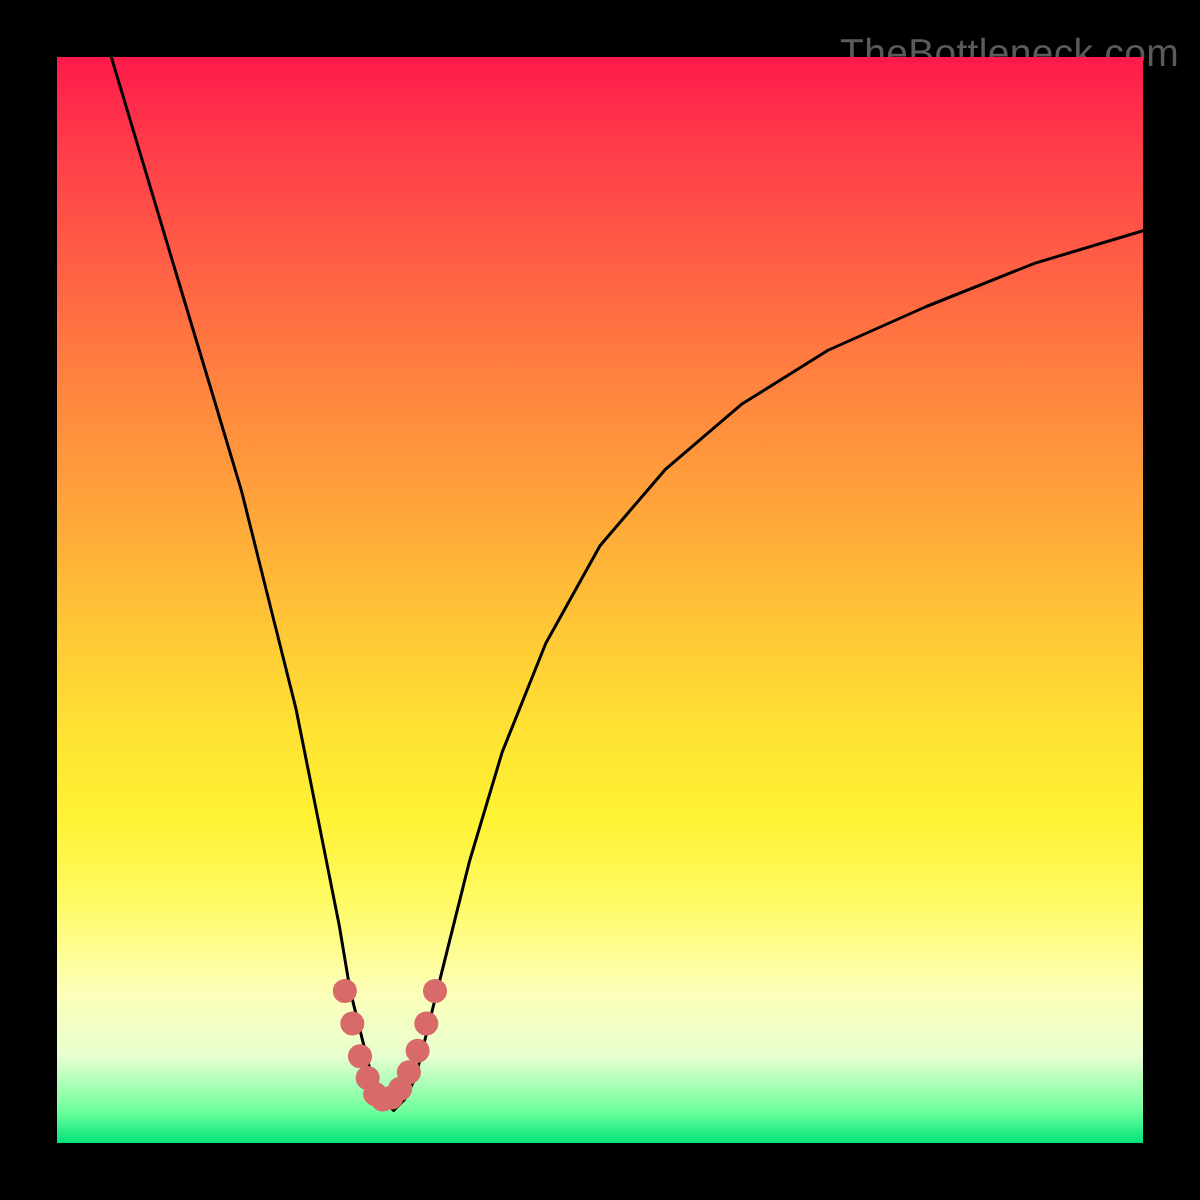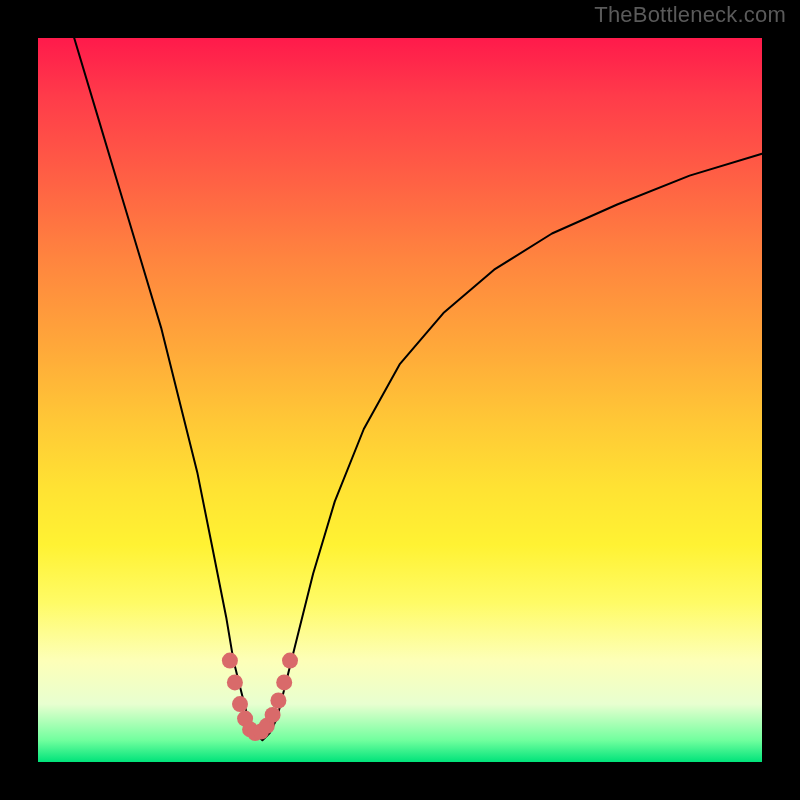--- a/index.html
+++ b/index.html
@@ -37,24 +37,24 @@
       #fff233 70%,
       #fffb66 78%,
       #fdffb8 86%,
       #e8ffd0 92%,
       #71ff9e 97%,
       #00e37a 100%
     );
   }
   .watermark {
     position: absolute;
-    top: 2px;
+    top: 20px;
     right: 14px;
     color: #5a5a5a;
-    font-size: 22px;
+    font-size: 26px;
     letter-spacing: 0.2px;
   }
   svg.curve {
     position: absolute;
     top: 0;
     left: 0;
     width: 724px;
     height: 724px;
     overflow: visible;
   }

